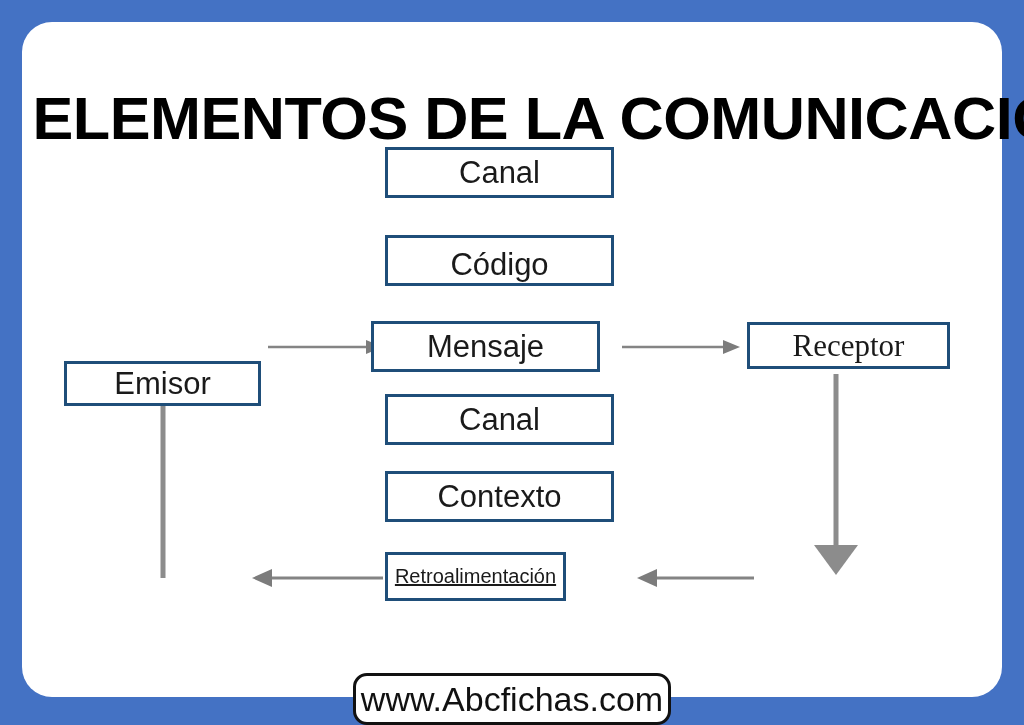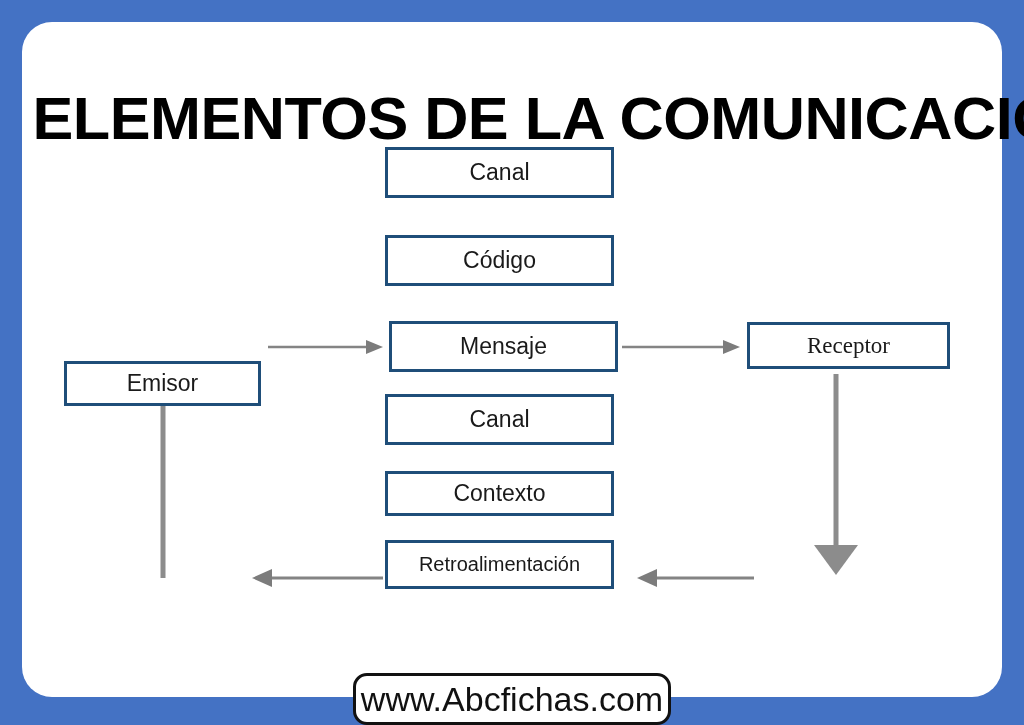--- a/index.html
+++ b/index.html
@@ -62,30 +62,30 @@
     background: #ffffff;
     border: 3px solid #1f4e79;
     display: flex;
     align-items: center;
     justify-content: center;
     color: #1a1a1a;
     font-family: "Liberation Sans", sans-serif;
     font-weight: 400;
     white-space: nowrap;
   }
-  .node.big   { font-size: 23px; }
+  .node.big   { font-size: 31px; }
   .node.small { font-size: 20px; }
 
   
   #node-canal      { left: 385px; top: 147px; width: 229px; height: 51px; }
-  #node-codigo     { left: 385px; top: 235px; width: 229px; height: 51px; }
-  #node-mensaje    { left: 389px; top: 321px; width: 229px; height: 51px; }
+  #node-codigo     { left: 385px; top: 235px; width: 229px; height: 51px; align-items: flex-end; }
+  #node-mensaje    { left: 371px; top: 321px; width: 229px; height: 51px; }
   #node-ruido      { left: 385px; top: 394px; width: 229px; height: 51px; }
-  #node-contexto   { left: 385px; top: 471px; width: 229px; height: 45px; }
-  #node-retro      { left: 385px; top: 540px; width: 229px; height: 49px; }
+  #node-contexto   { left: 385px; top: 471px; width: 229px; height: 51px; }
+  #node-retro      { left: 385px; top: 552px; width: 181px; height: 49px; text-decoration: underline; }
   #node-emisor     { left:  64px; top: 321px; width: 197px; height: 45px; margin-top: 40px; }
   #node-receptor   { left: 747px; top: 322px; width: 203px; height: 47px; font-family: Liberation Serif, serif; }
 
   
   #arrows {
     position: absolute;
     left: 0;
     top: 0;
     width: 1024px;
     height: 725px;

